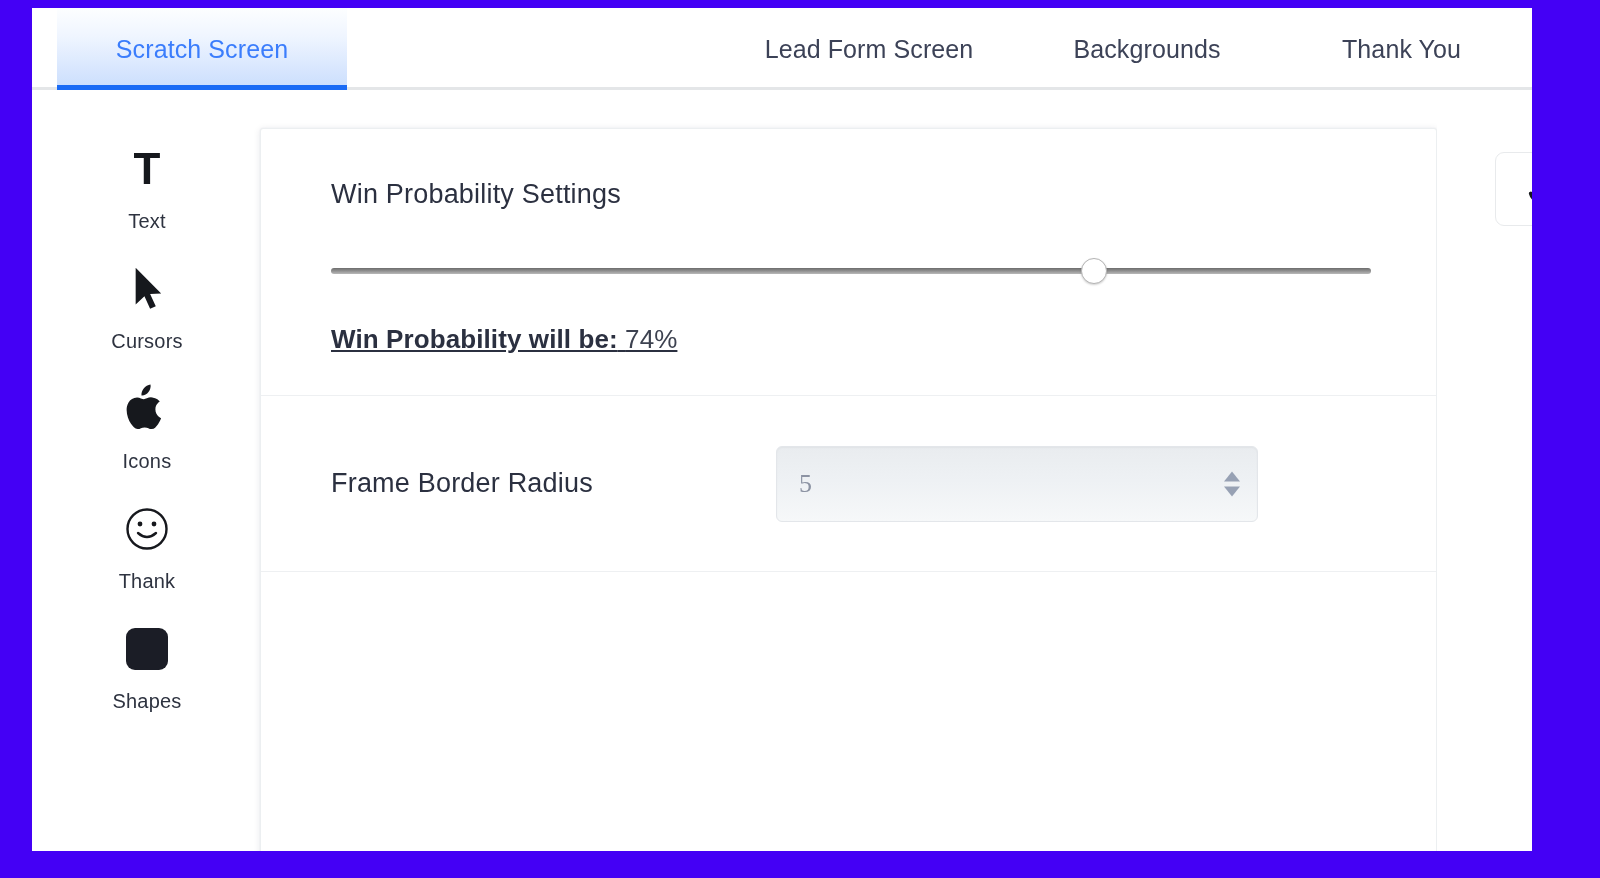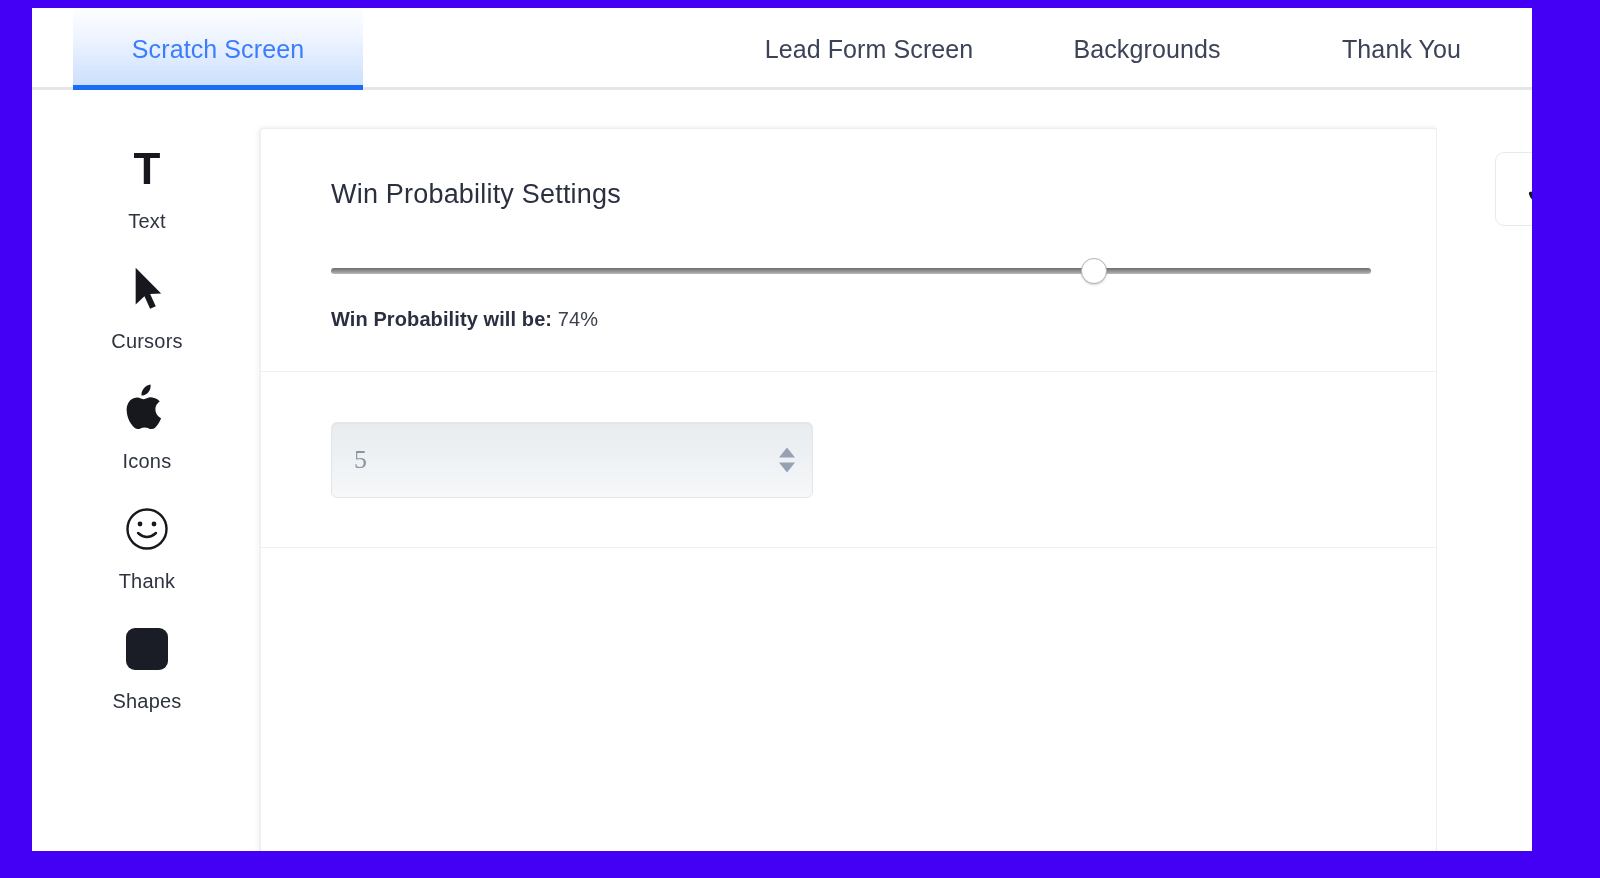--- a/index.html
+++ b/index.html
@@ -51,21 +51,20 @@
     border: none;
     cursor: pointer;
     white-space: nowrap;
     font-family: "Liberation Sans", sans-serif;
   }
 
   .tab.active {
     color: #3b7dfc;
     background: linear-gradient(to bottom, #fdfeff 0%, #eff5ff 35%, #c9ddfd 100%);
     box-shadow: inset 0 -5px 0 0 #1a6bf5;
-    margin-left: 16px;
   }
 
   #tab-scratch  { left: 25px;   width: 290px; }
   #tab-lose     { left: 355px;  width: 280px; }
   #tab-lead     { left: 672px;  width: 330px; }
   #tab-integr   { left: 990px;  width: 250px; }
   #tab-thank    { left: 1275px; width: 250px; justify-content: flex-start; padding-left: 35px; }
 
   
   #sidebar {
@@ -188,24 +187,25 @@
     width: 26px;
     height: 26px;
     border-radius: 50%;
     background: #ffffff;
     border: 1px solid #b4b4b4;
     box-shadow: 0 1px 2px rgba(0,0,0,.18);
     cursor: pointer;
   }
 
   #win-value-line {
-    margin-top: 24px;
-    font-size: 20px;
+    margin-top: 40px;
+    font-size: 26px;
     color: #2b3040;
     letter-spacing: .1px;
+    text-decoration: underline;
   }
   #win-value-line b { font-weight: bold; }
   #win-prob-value { color: #3d4250; font-weight: normal; }
 
   
   #radius-section {
     height: 175px;
     display: flex;
     align-items: center;
     padding: 0 70px;
@@ -366,20 +366,21 @@
 
       <div id="win-value-line">
         <b>Win Probability will be:</b>
         <span id="win-prob-value">74%</span>
       </div>
     </div>
 
     <div class="section-divider"></div>
 
     <div id="radius-section">
+      <div id="radius-label">Frame Border Radius</div>
 
       <div id="radius-input-wrap">
         <input id="radius-input" type="text" placeholder="5" style="">
         <span id="radius-spinner">
           <span class="spin-arrow spin-up"></span>
           <span class="spin-arrow spin-down"></span>
         </span>
       </div>
     </div>
 

